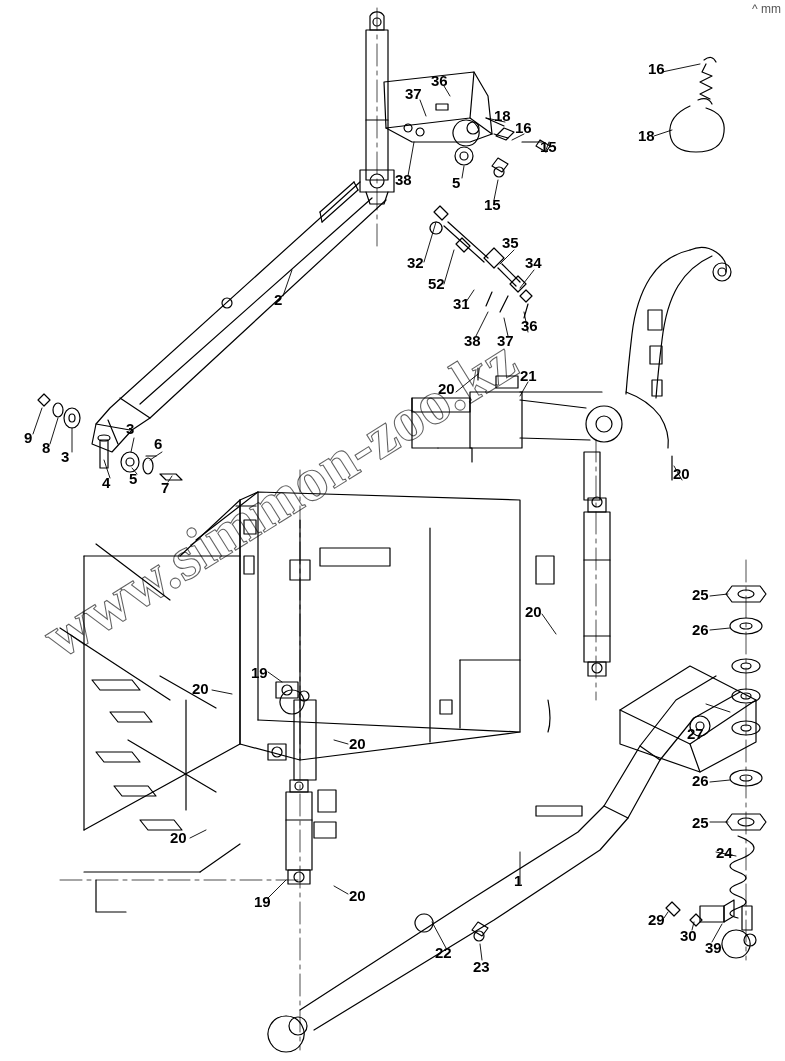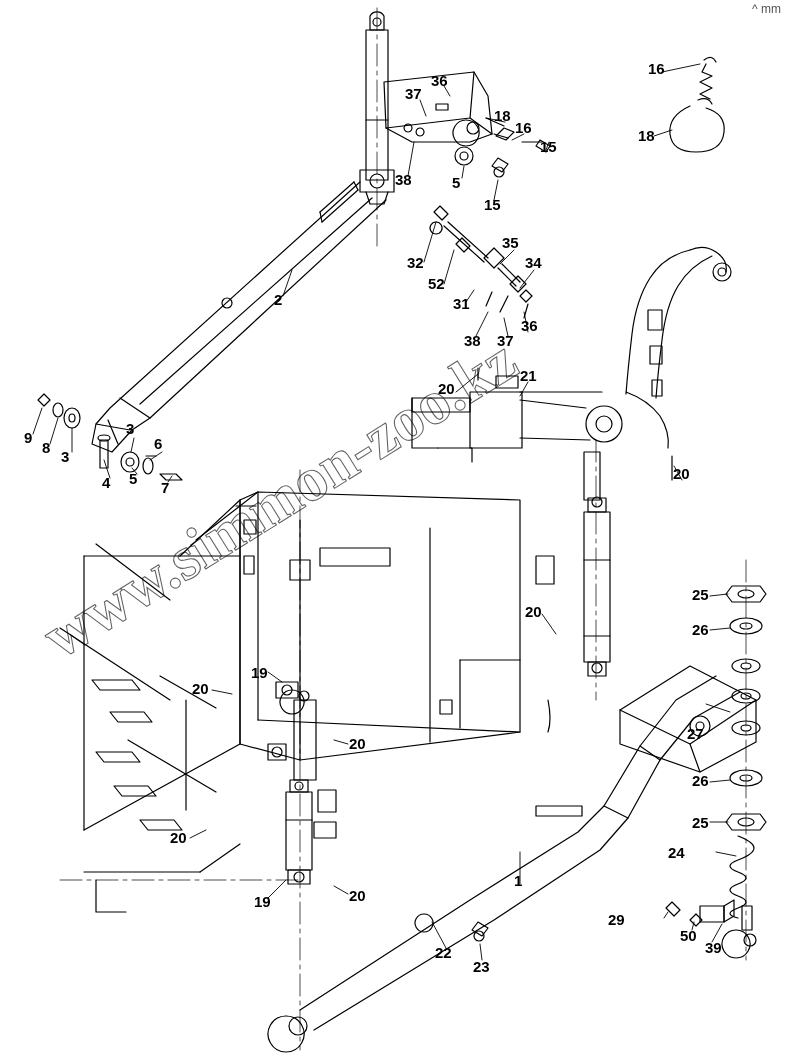--- a/index.html
+++ b/index.html
@@ -330,29 +330,29 @@
   <div class="callout" style="left:438px;top:381px">20</div>
   <div class="callout" style="left:673px;top:466px">20</div>
   <div class="callout" style="left:525px;top:604px">20</div>
   <div class="callout" style="left:192px;top:681px">20</div>
   <div class="callout" style="left:349px;top:736px">20</div>
   <div class="callout" style="left:170px;top:830px">20</div>
   <div class="callout" style="left:349px;top:888px">20</div>
   <div class="callout" style="left:520px;top:368px">21</div>
   <div class="callout" style="left:435px;top:945px">22</div>
   <div class="callout" style="left:473px;top:959px">23</div>
-  <div class="callout" style="left:668px;top:845px">24</div>
+  <div class="callout" style="left:716px;top:845px">24</div>
   <div class="callout" style="left:692px;top:587px">25</div>
   <div class="callout" style="left:692px;top:815px">25</div>
   <div class="callout" style="left:692px;top:622px">26</div>
   <div class="callout" style="left:692px;top:773px">26</div>
   <div class="callout" style="left:687px;top:726px">27</div>
   <div class="callout" style="left:705px;top:940px">39</div>
-  <div class="callout" style="left:608px;top:912px">29</div>
-  <div class="callout" style="left:680px;top:928px">50</div>
+  <div class="callout" style="left:648px;top:912px">29</div>
+  <div class="callout" style="left:680px;top:928px">30</div>
   <div class="callout" style="left:453px;top:296px">31</div>
   <div class="callout" style="left:407px;top:255px">32</div>
   <div class="callout" style="left:428px;top:276px">52</div>
   <div class="callout" style="left:525px;top:255px">34</div>
   <div class="callout" style="left:502px;top:235px">35</div>
   <div class="callout" style="left:431px;top:73px">36</div>
   <div class="callout" style="left:521px;top:318px">36</div>
   <div class="callout" style="left:405px;top:86px">37</div>
   <div class="callout" style="left:497px;top:333px">37</div>
   <div class="callout" style="left:395px;top:172px">38</div>

